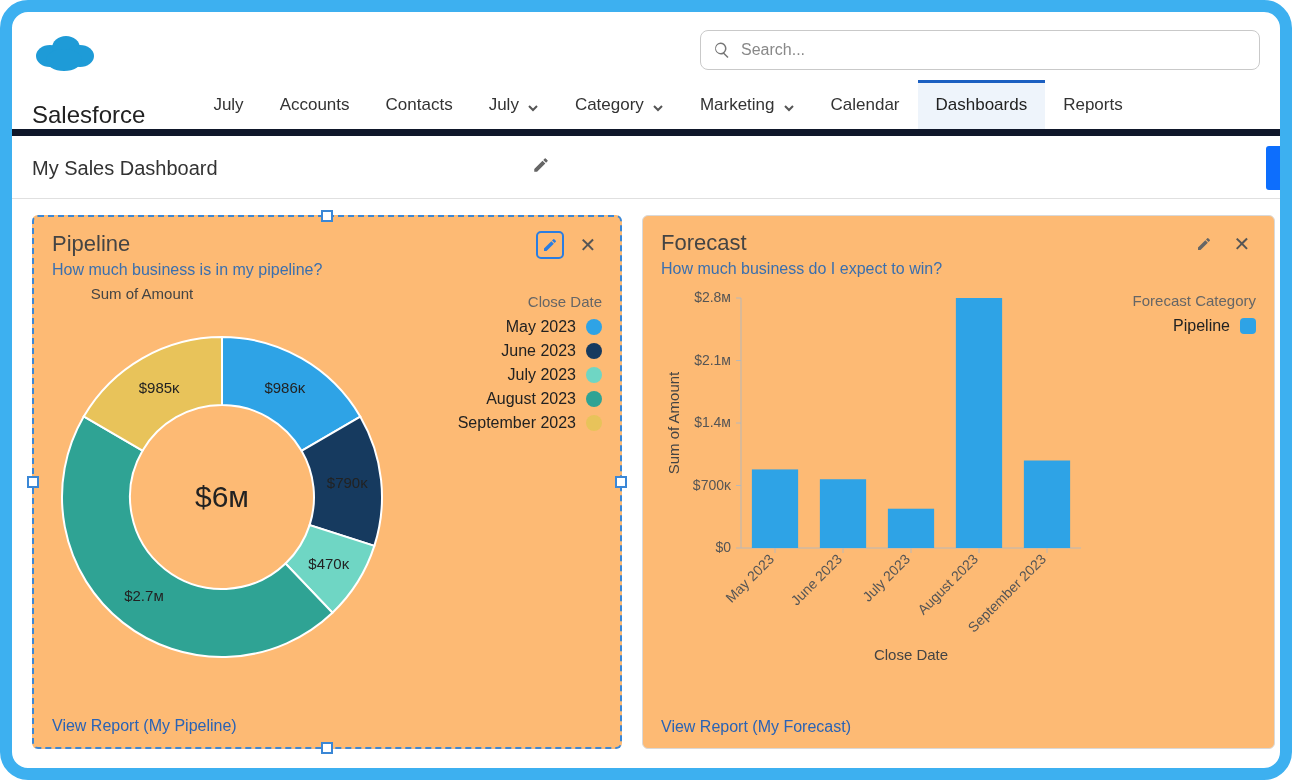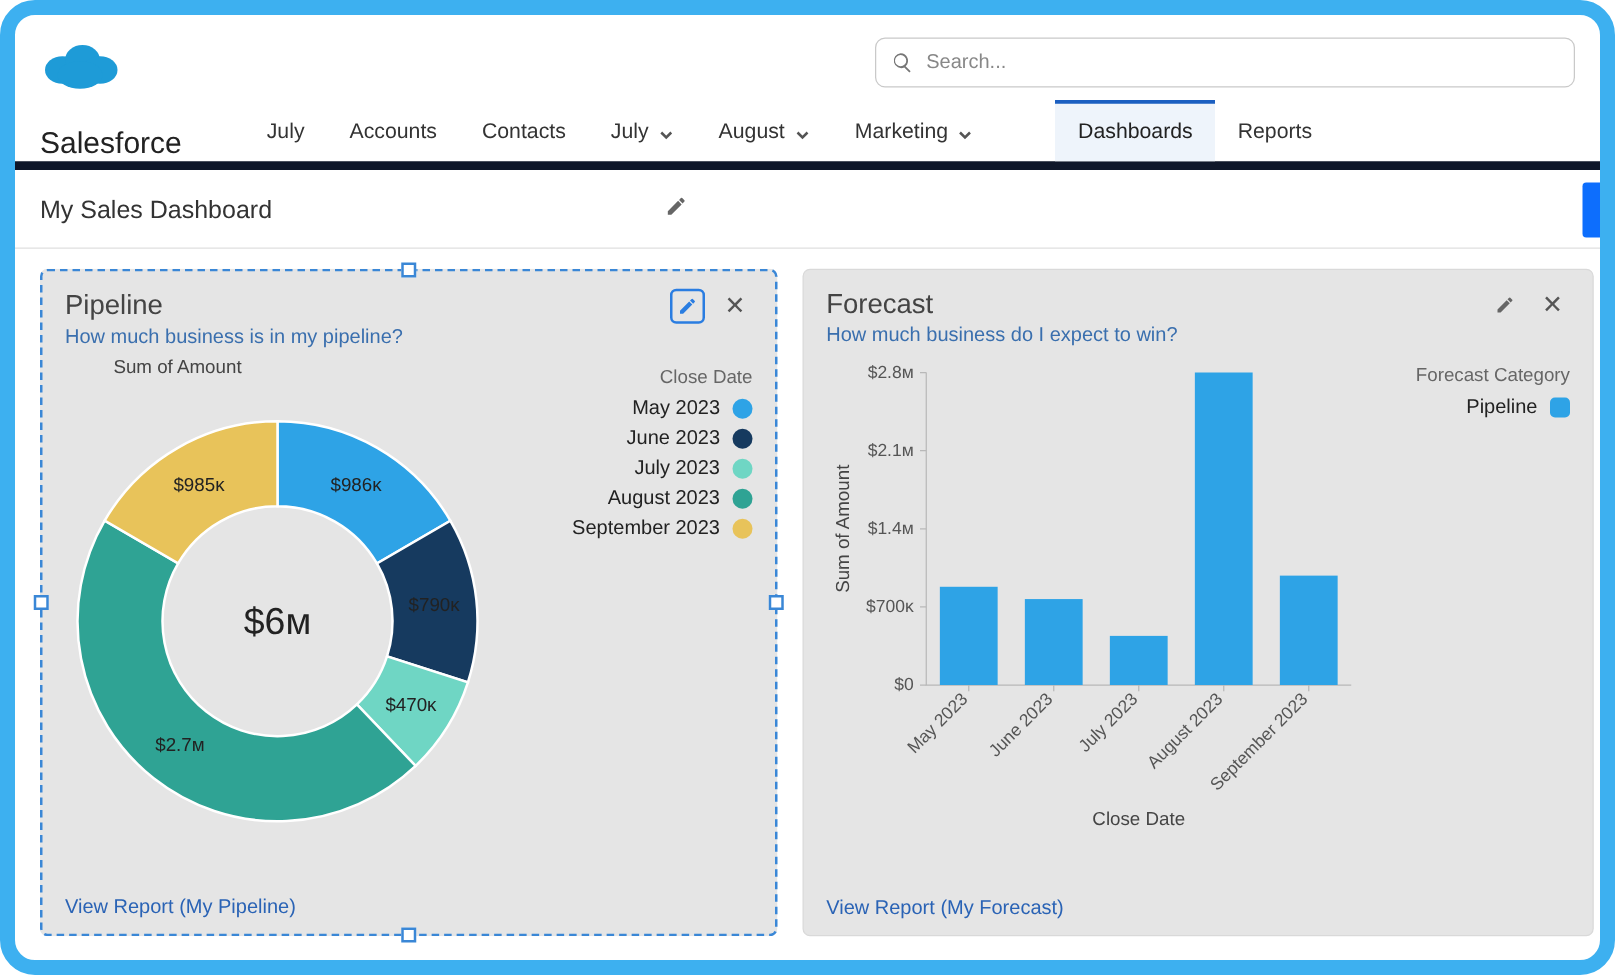--- a/index.html
+++ b/index.html
@@ -29,42 +29,42 @@
   .search-icon { width:18px; height:18px; margin-right:10px; fill:#777; }
 
   
   .navrow { display:flex; align-items:flex-end; padding:0 20px; height:54px; border-bottom:7px solid #0f172a; }
   .brand { font-size:24px; color:#222; margin-right:50px; font-weight:400; }
   .nav-item {
     display:flex; align-items:center; gap:8px;
     font-size:17px; color:#333; padding:12px 18px 14px 18px; cursor:pointer;
     border-top:3px solid transparent;
   }
-  .nav-item.active { background:#eef4fb; border-top:3px solid #1b5fc1; color:#222;margin-left:48px; }
+  .nav-item.active { background:#eef4fb; border-top:3px solid #1b5fc1; color:#222; }
   .chev { width:12px; height:12px; }
   .chev svg { width:12px; height:12px; stroke:#555; stroke-width:2; fill:none; }
 
   
   .dash-title-row {
     display:flex; align-items:center; padding:10px 20px 8px 20px;
     border-bottom:1px solid #e0e0e0;
   }
   .dash-title { font-size:20px; color:#333; flex:0 0 500px; }
   .pencil-btn {
     width:24px; height:24px; cursor:pointer; color:#666;
   }
   .dash-title-row .right-accent {
     margin-left:auto; width:14px; height:44px; background:#0d6efd; border-radius:3px 0 0 3px;
     margin-right:-20px;
   }
 
   
   .dash-area { display:flex; gap:20px; padding:16px 20px 20px 20px; height:570px; position:relative;}
   .widget {
-    flex:1; background:#e5e5e5; border:1px solid #d9d9d9; border-radius:6px;
+    flex:1; background:#fdba74; border:1px solid #d9d9d9; border-radius:6px;
     padding:14px 18px 12px 18px; display:flex; flex-direction:column;
     position:relative;
   }
   .widget.selected {
     border:2px dashed #3a87d6;
   }
   .sel-handle { position:absolute; width:12px; height:12px; background:#fff; border:2px solid #3a87d6; }
   .sel-handle.top   { top:-7px; left:50%; transform:translateX(-50%);}
   .sel-handle.bot   { bottom:-7px; left:50%; transform:translateX(-50%);}
   .sel-handle.right { right:-7px; top:50%; transform:translateY(-50%);}
@@ -140,30 +140,33 @@
         <div class="nav-item">
           <span>Contacts</span>
         </div>
         <div class="nav-item">
           <span>July</span>
           <span class="chev"><svg viewBox="0 0 12 12">
               <polyline points="2,4 6,8 10,4"></polyline>
             </svg></span>
         </div>
         <div class="nav-item">
-          <span>August</span>
+          <span>Category</span>
           <span class="chev"><svg viewBox="0 0 12 12">
               <polyline points="2,4 6,8 10,4"></polyline>
             </svg></span>
         </div>
         <div class="nav-item">
           <span>Marketing</span>
           <span class="chev"><svg viewBox="0 0 12 12">
               <polyline points="2,4 6,8 10,4"></polyline>
             </svg></span>
+        </div>
+        <div class="nav-item">
+          <span>Calendar</span>
         </div>
         <div class="nav-item active">
           <span>Dashboards</span>
         </div>
         <div class="nav-item">
           <span>Reports</span>
         </div>
       </div>
   </div>
 

